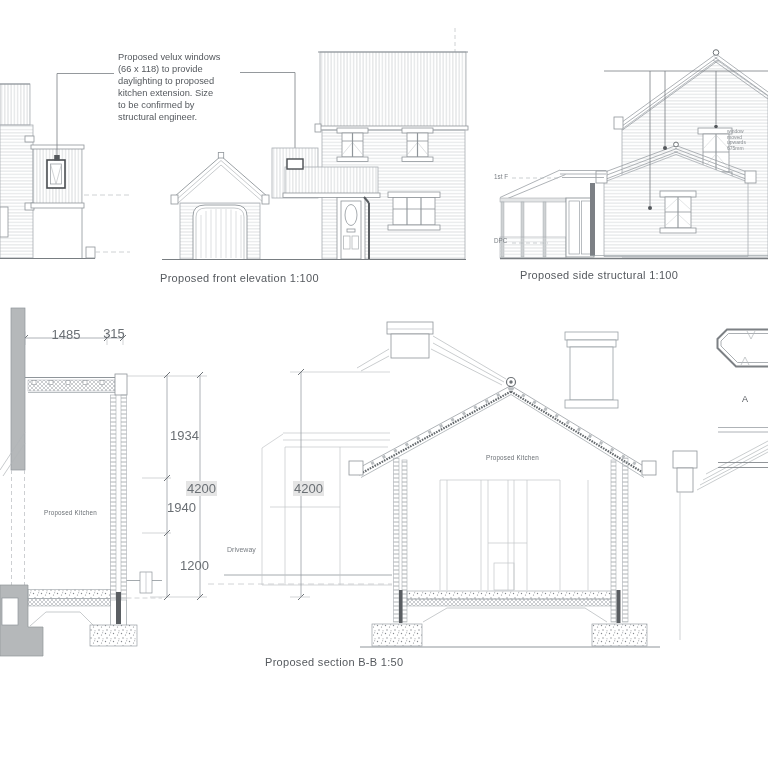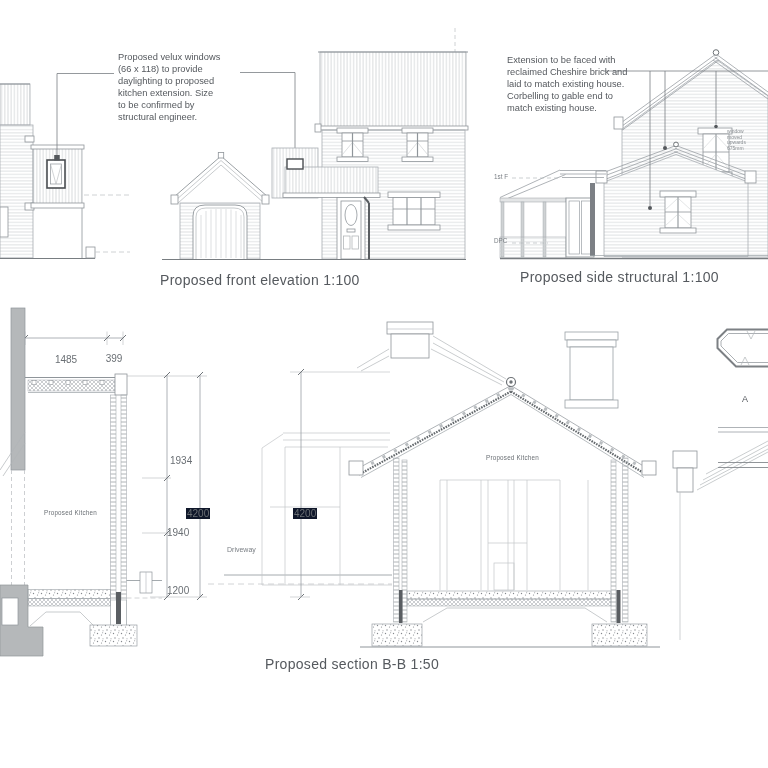--- a/index.html
+++ b/index.html
@@ -1,24 +1,24 @@
 <!DOCTYPE html>
 <html><head>
 <meta charset="utf-8">
 <style>
   * { margin:0; padding:0; box-sizing:border-box; }
   html,body { width:768px; height:768px; background:#ffffff; }
   .page { position:relative; width:768px; height:768px; background:#fff;
           font-family:"Liberation Sans", sans-serif; color:#4e5358; overflow:hidden;border-radius:11px; }
   svg.lines { position:absolute; left:0; top:0; }
   .txt { position:absolute; white-space:pre-line; }
-  .caption { font-size:14px; letter-spacing:.3px; color:#55595e; }
+  .caption { font-size:11px; letter-spacing:.3px; color:#55595e; }
   .note { font-size:9.3px; line-height:12px; color:#55595e; }
-  .dim { font-size:10px; color:#6a6f74;margin-top:27px; }
-  .dim.bg { background:#0f172a; padding:0 1px; }
+  .dim { font-size:13px; color:#6a6f74; }
+  .dim.bg { background:#e5e5e5; padding:0 1px; }
   .tiny { font-size:6.3px; color:#7a7f84; }
   .kitchen { font-size:6.3px; color:#6a6f74; letter-spacing:.2px; }
   .micro { font-size:5px; line-height:5.6px; color:#8a8f93; }
   .ctr { text-align:center; }
 </style>
 </head>
 <body>
 
 <div class="page">
 
@@ -342,25 +342,20 @@
   </g>
 </svg>
 
 <div class="txt note" style="left:118px; top:51px; width:130px;">Proposed velux windows
 (66 x 118) to provide
 daylighting to proposed
 kitchen extension. Size
 to be confirmed by
 structural engineer.</div>
 
-<div class="txt note" style="left:507px; top:54px; width:160px;">Extension to be faced with
-reclaimed Cheshire brick and
-laid to match existing house.
-Corbelling to gable end to
-match existing house.</div>
 
 <div class="txt micro" style="left:727px; top:129px; width:34px;">window
 moved
 upwards
 675mm</div>
 
 <div class="txt caption" style="left:160px; top:272px;">Proposed front elevation 1:100</div>
 
 <div class="txt caption" style="left:520px; top:269px;">Proposed side structural 1:100</div>
 
@@ -373,25 +368,25 @@
 <div class="txt tiny" style="left:227px; top:546px; font-size:7px;">Driveway</div>
 
 <div class="txt kitchen" style="left:44px; top:509px;">Proposed Kitchen</div>
 
 <div class="txt kitchen" style="left:486px; top:454px;">Proposed Kitchen</div>
 
 <div class="txt tiny" style="left:742px; top:394px; font-size:9px; color:#55595e;">A</div>
 
 <div class="txt dim ctr" style="left:50px; top:327px; width:32px;">1485</div>
 
-<div class="txt dim ctr" style="left:102px; top:326px; width:24px;">399</div>
+<div class="txt dim ctr" style="left:102px; top:326px; width:24px;">315</div>
 
 <div class="txt dim" style="left:170px; top:428px;">1934</div>
 
 <div class="txt dim" style="left:167px; top:500px;">1940</div>
 
-<div class="txt dim" style="left:167px; top:558px;">1200</div>
+<div class="txt dim" style="left:180px; top:558px;">1200</div>
 
 <div class="txt dim bg" style="left:186px; top:481px;">4200</div>
 
 <div class="txt dim bg" style="left:293px; top:481px;">4200</div>
 
 </div>
 
 </body></html>

